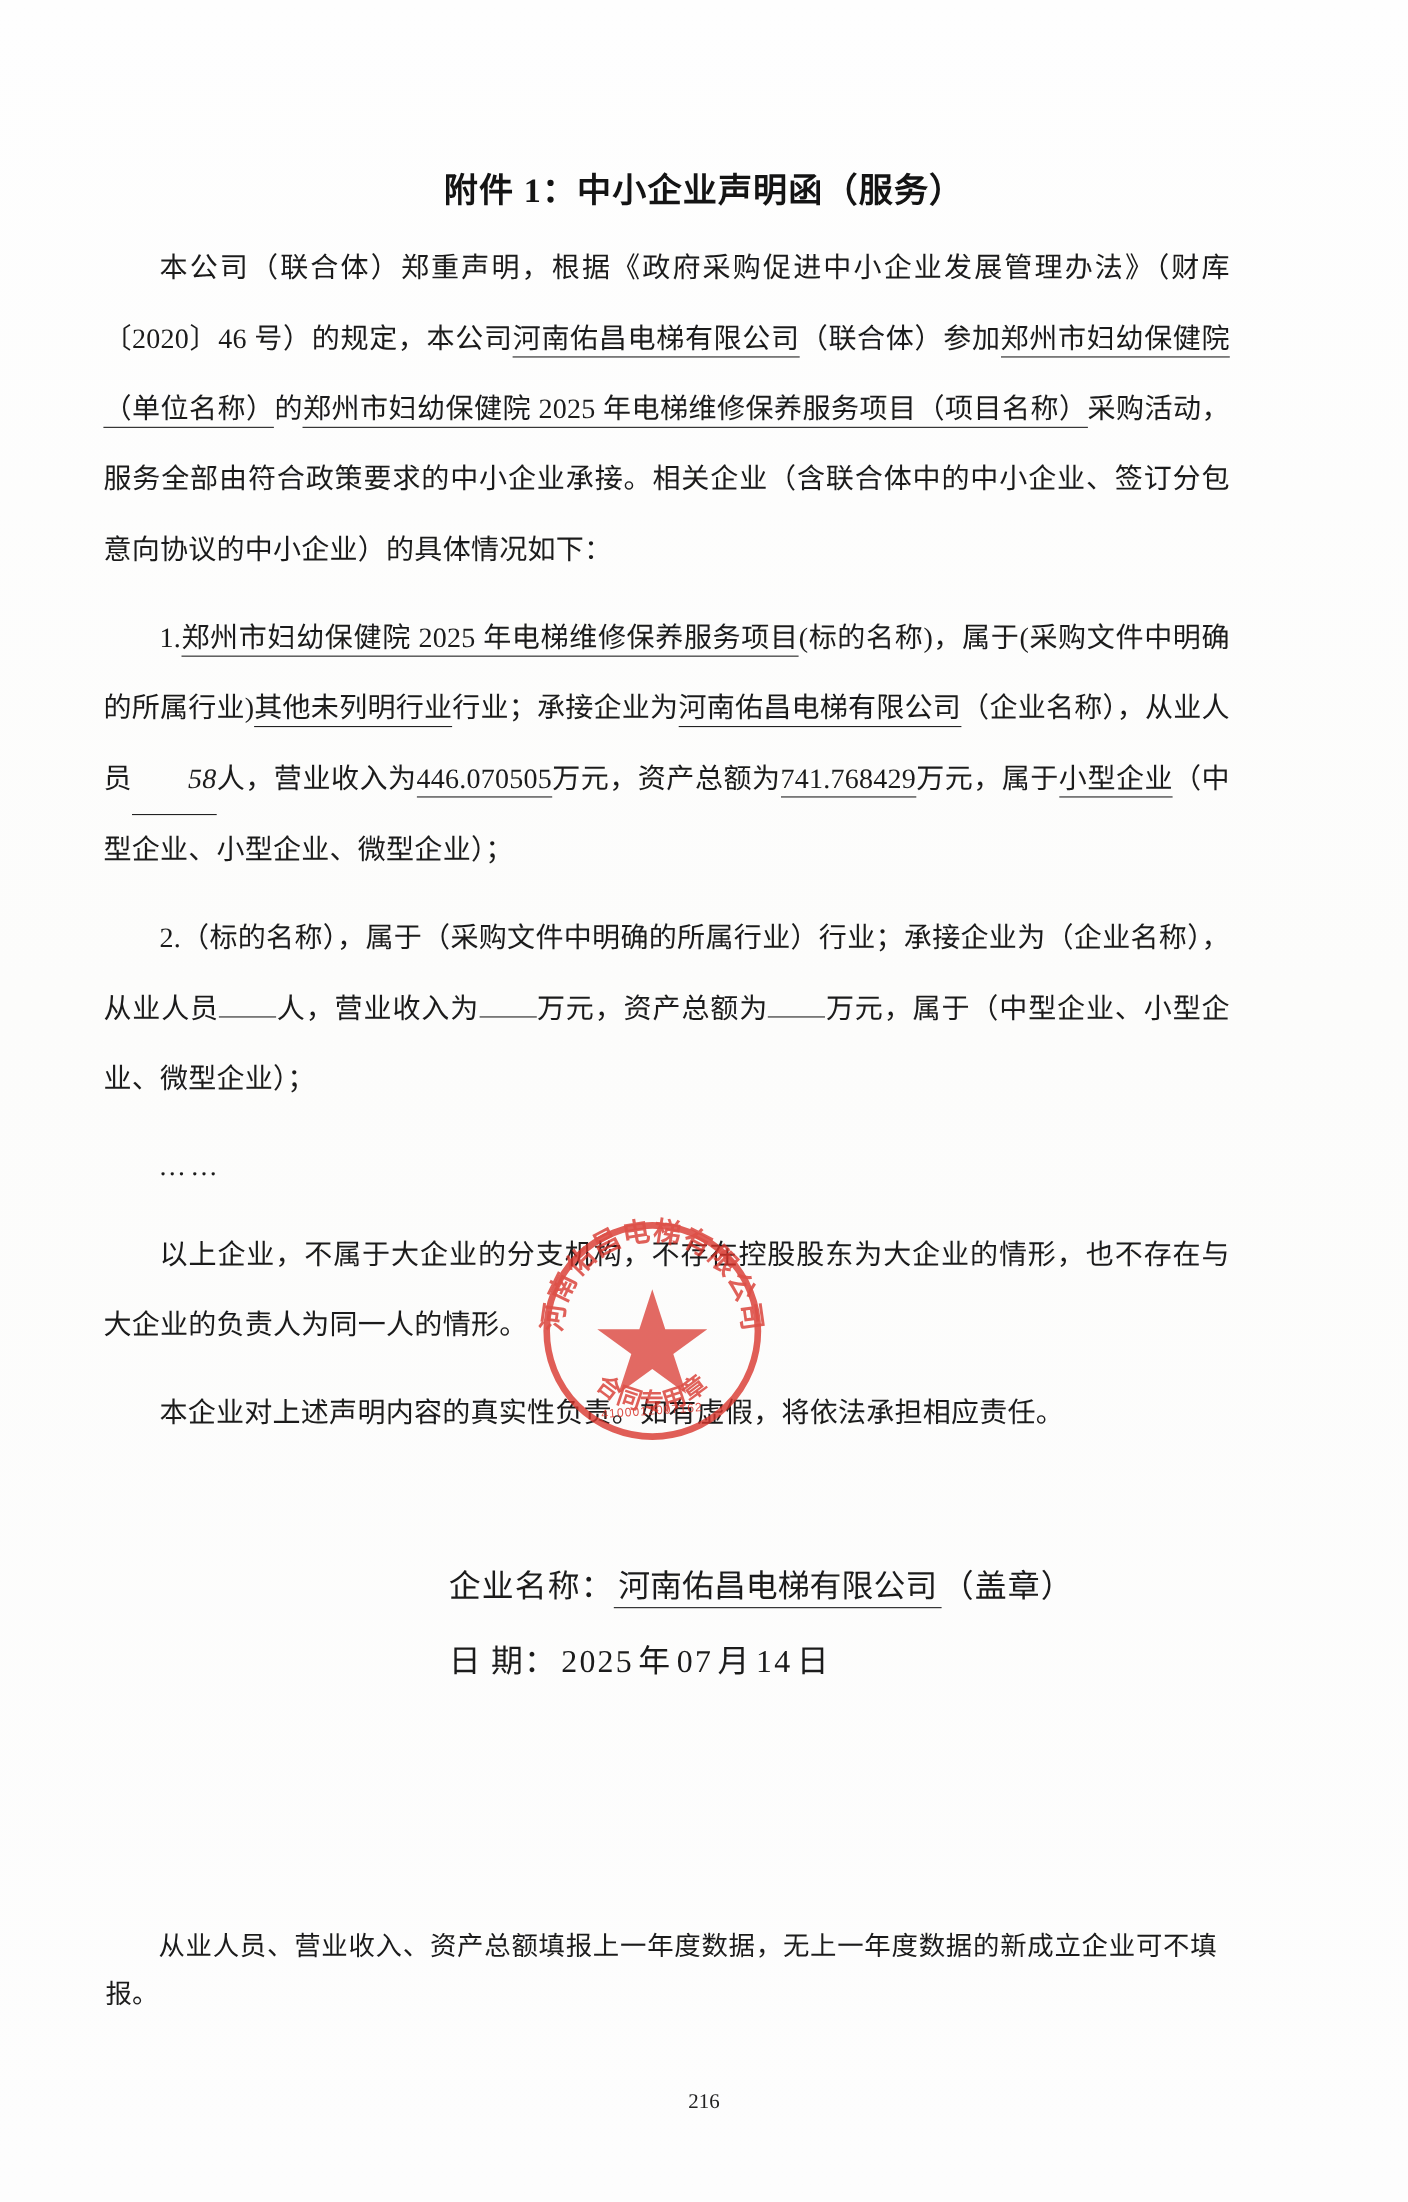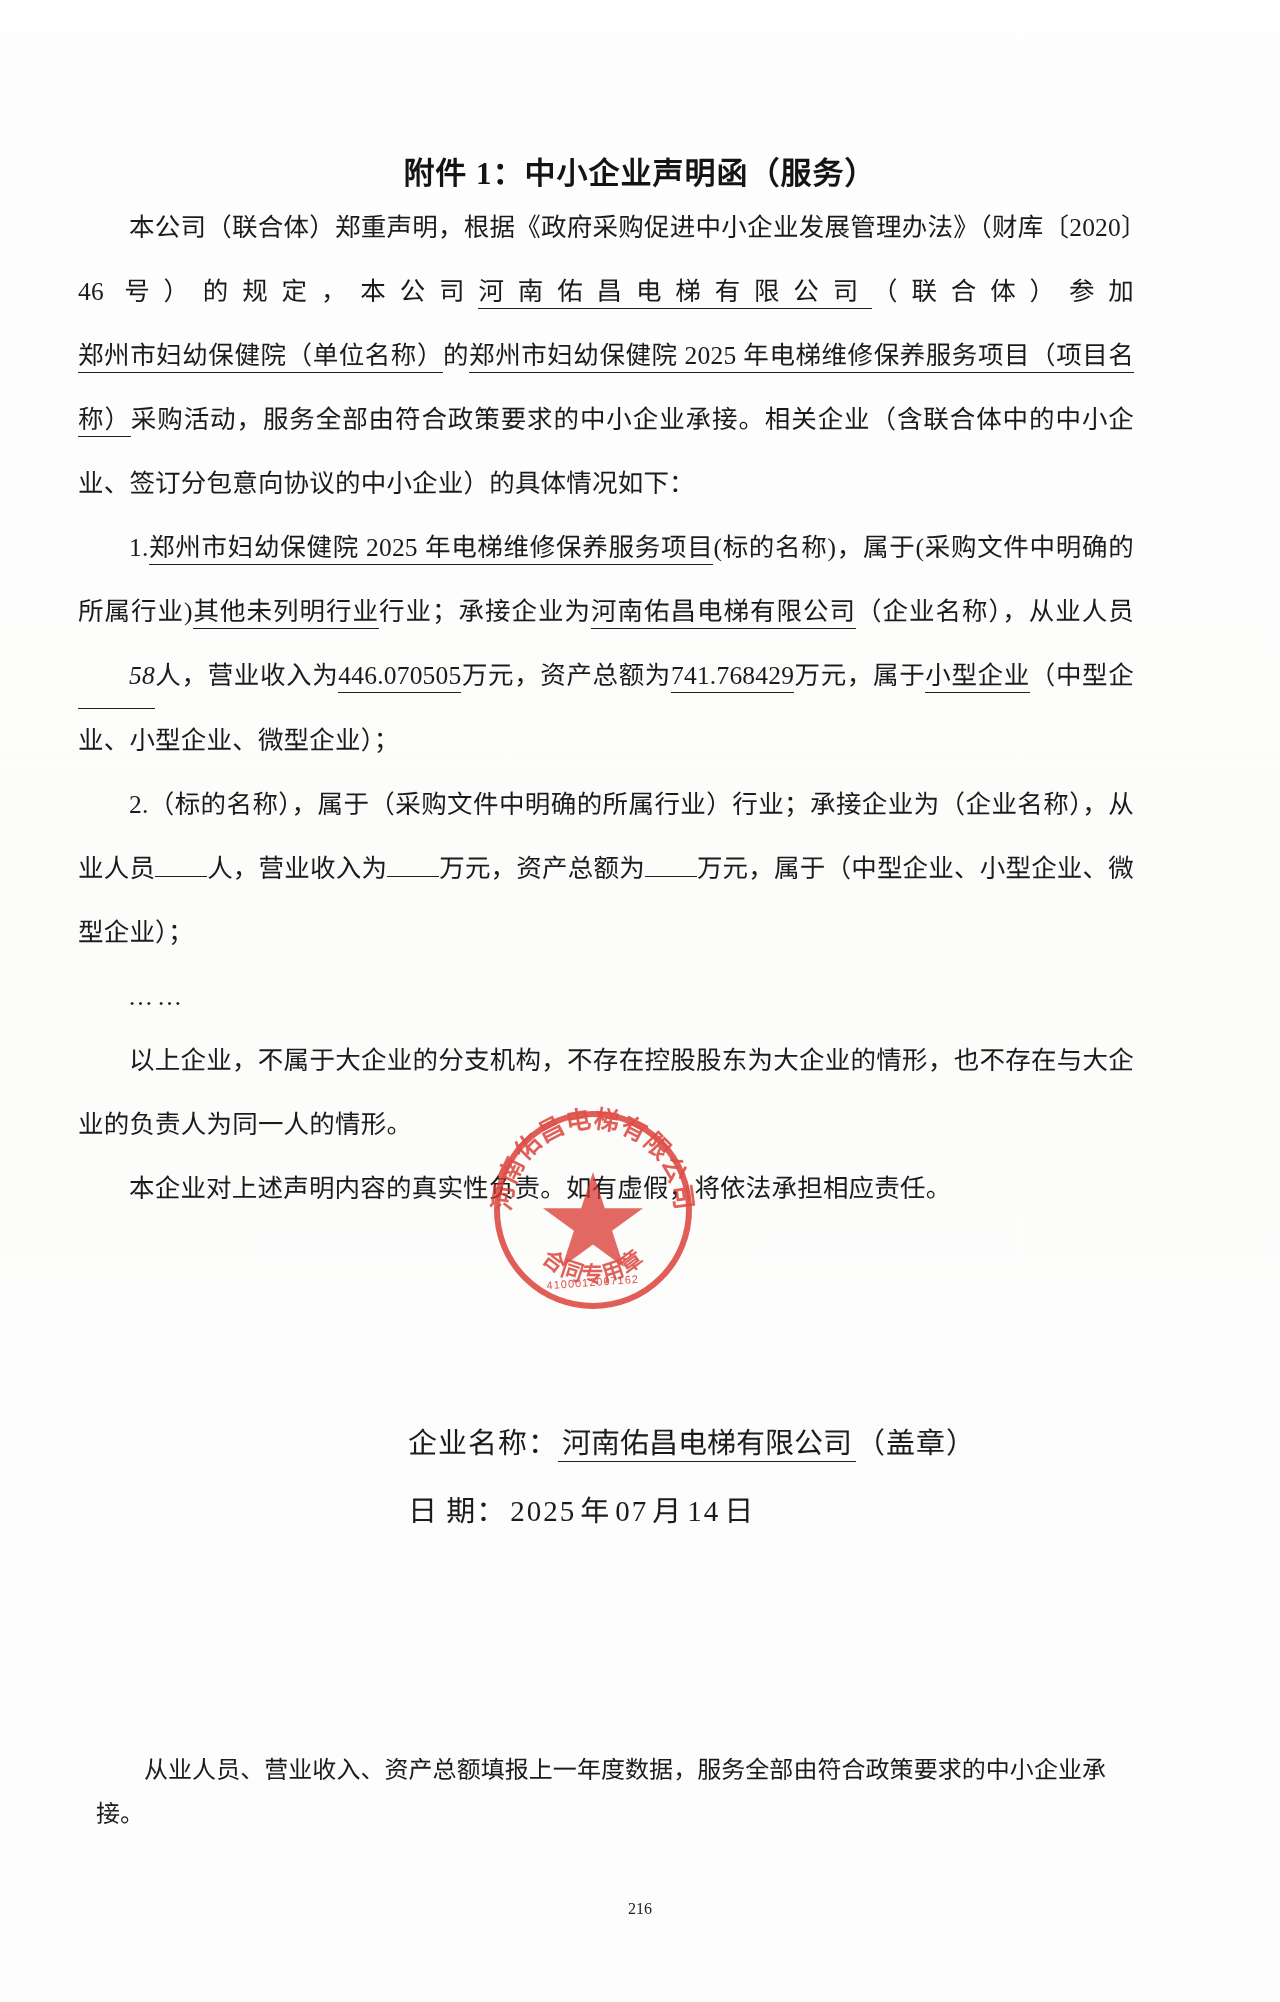--- a/index.html
+++ b/index.html
@@ -53,21 +53,21 @@
     top: 196px;
     width: 1056px;
     font-size: 25.5px;
     line-height: 64px;
     text-align: justify;
     text-justify: inter-ideograph;
     color: #1b1b1b;
     letter-spacing: 0.2px;
   }
   p.para {
-    margin: 0;
+    margin: 16px;
     text-indent: 2em;
     text-align: justify;
   }
   .u-thick {
     border-bottom: 1.6px solid #222;
     padding-bottom: 2px;
   }
   .blank-u {
     display: inline-block;
     border-bottom: 1.6px solid #222;
@@ -109,21 +109,21 @@
     color: #1b1b1b;
     text-align: justify;
   }
   .footer-note p { margin: 0; text-indent: 2em; }
   .page-number {
     position: absolute;
     left: 0;
     top: 1900px;
     width: 1280px;
     text-align: center;
-    font-size: 16px;
+    font-size: 19px;
     color: #222;
     font-family: "Liberation Serif", "DejaVu Serif", serif;
   }
 
   
   .seal {
     position: absolute;
     left: 487px;
     top: 1104px;
     width: 212px;
@@ -195,17 +195,17 @@
         <text class="seal-text" style="font-size:22px;">
           <textPath href="#sealArcBottom" startOffset="50%" text-anchor="middle">合同专用章</textPath>
         </text>
       </g>
       <polygon points="106,68 117.8,104.3 156,104.3 125.1,126.8 136.9,163 106,140.6 75.1,163 86.9,126.8 56,104.3 94.2,104.3" fill="#d8342b" opacity="0.85"></polygon>
       <text class="seal-code" x="106" y="182" text-anchor="middle" transform="rotate(-4 106 182)">4100012007162</text>
     </svg>
   </div>
 
   <div class="footer-note">
-    <p>从业人员、营业收入、资产总额填报上一年度数据，服务全部由符合政策要求的中小企业承接。</p>
+    <p>从业人员、营业收入、资产总额填报上一年度数据，无上一年度数据的新成立企业可不填报。</p>
   </div>
 
   <div class="page-number">216</div>
 </div>
 
 </body></html>

